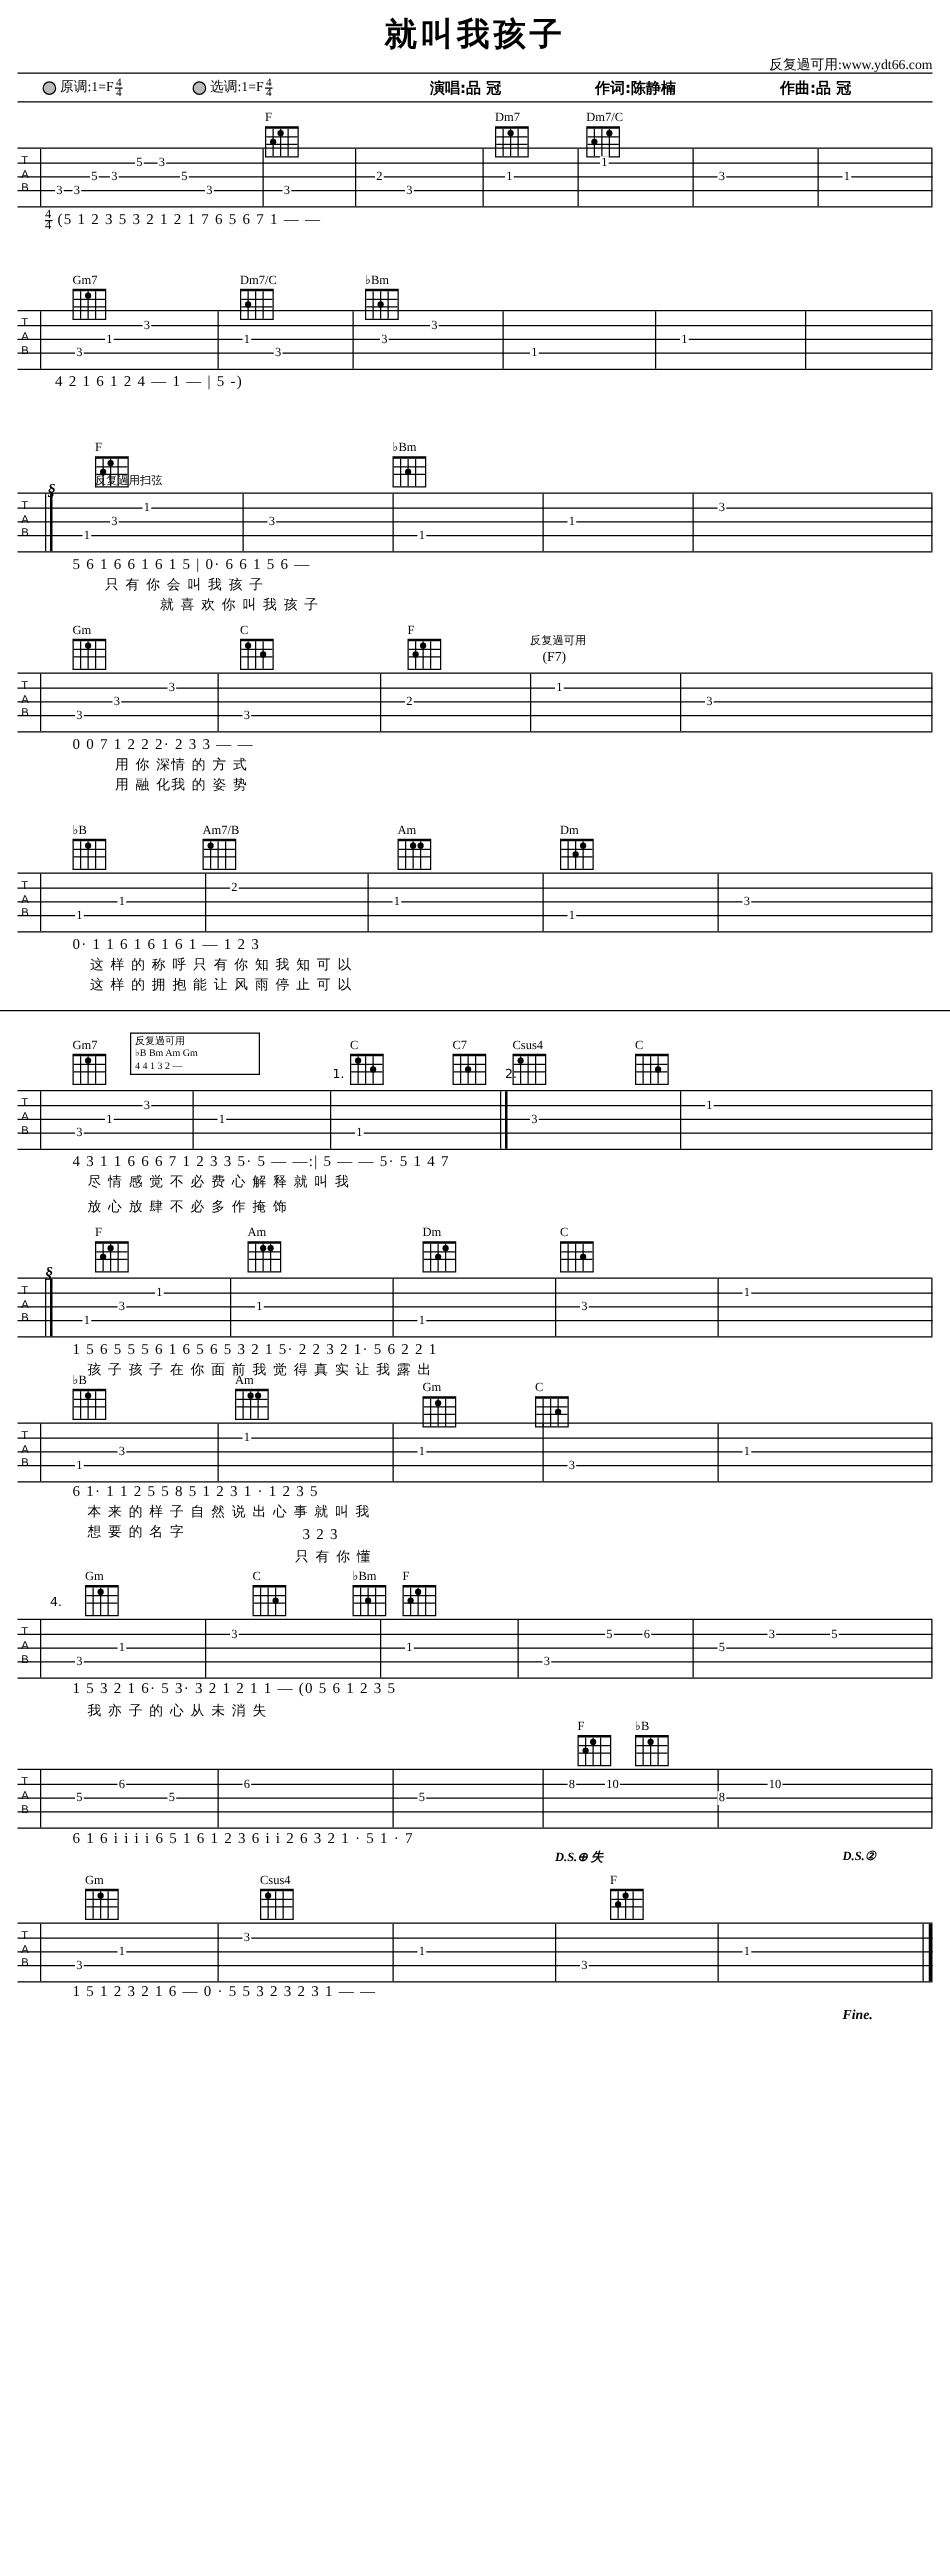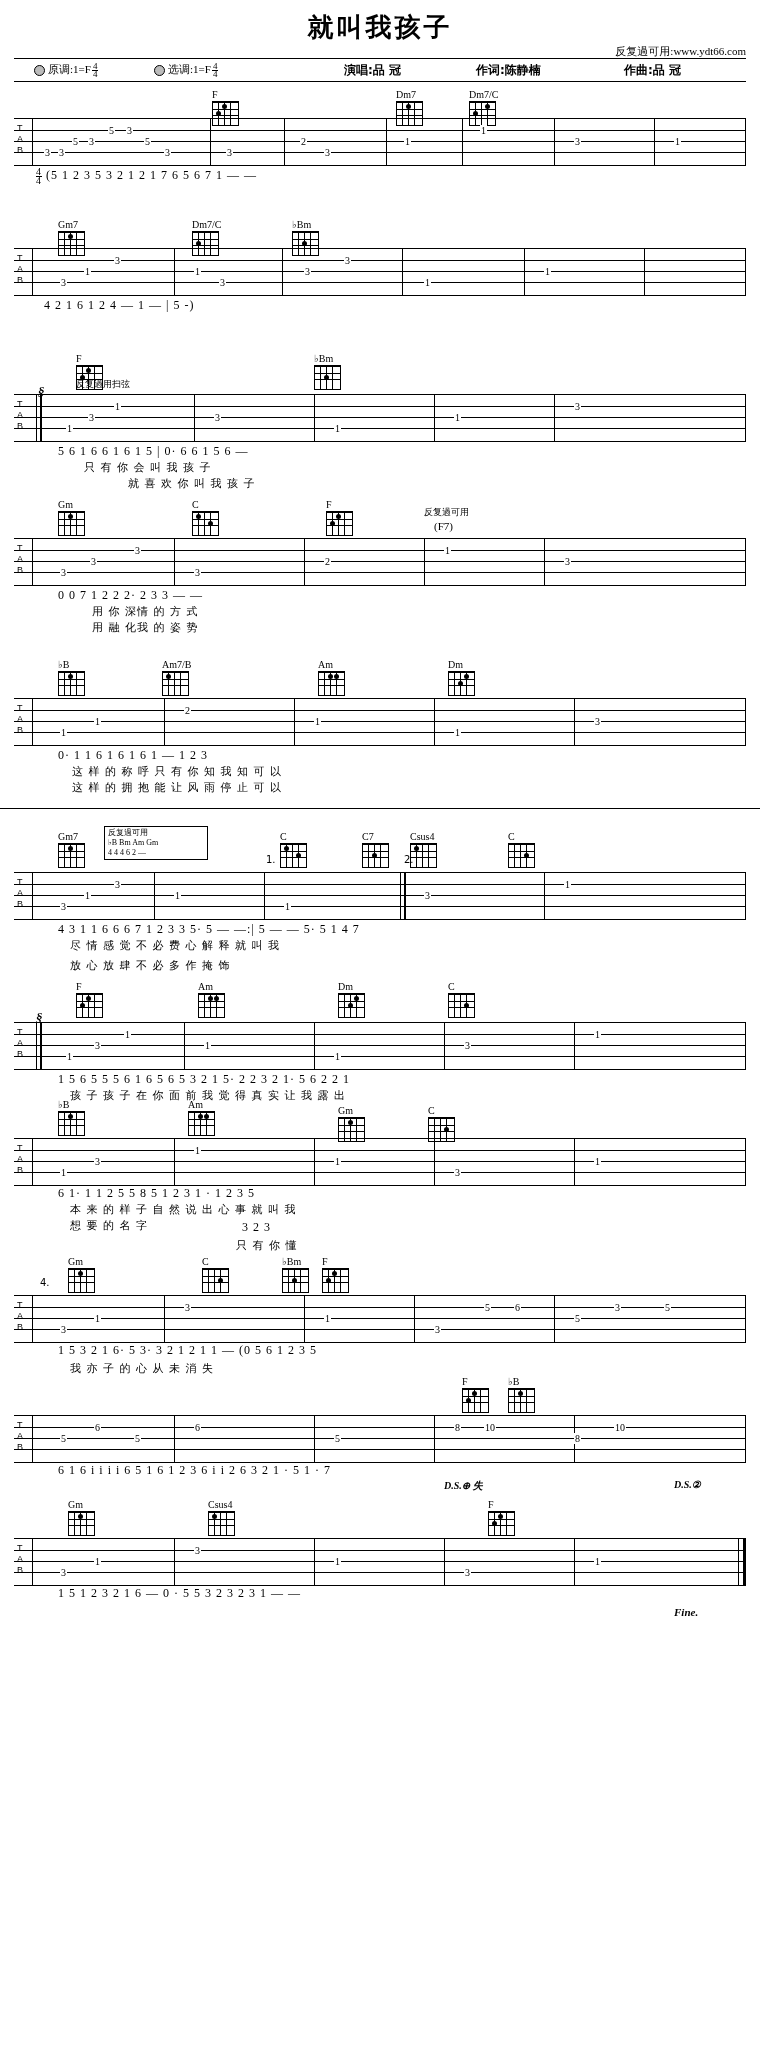--- a/index.html
+++ b/index.html
@@ -466,21 +466,21 @@
           <i class="v" style="left:17px"></i>
         <i class="h" style="top:6px"></i>
           <i class="h" style="top:12px"></i>
         <span class="dot" style="left:15px;top:8px"></span>
       </div>
     </div>
 
     <div class="repbox" style="left:90px;top:-34px;width:96px;">
       <div>反复過可用</div>
       <div>♭<span>B  Bm  Am  Gm</span></div>
-      <div>4   4   4  6  2   —</div>
+      <div>4   4   1  3  2   —</div>
     </div>
     <div class="anno" style="left:252px;top:-6px;font-size:10px;">1.</div>
     <div class="anno" style="left:390px;top:-6px;font-size:10px;">2.</div>
 
     <div class="staff" style="margin-top:12px">
       <div class="ln l2"></div>
         <div class="ln l3"></div>
         <div class="ln l4"></div>
       <div class="clef">
           <span>T</span>

